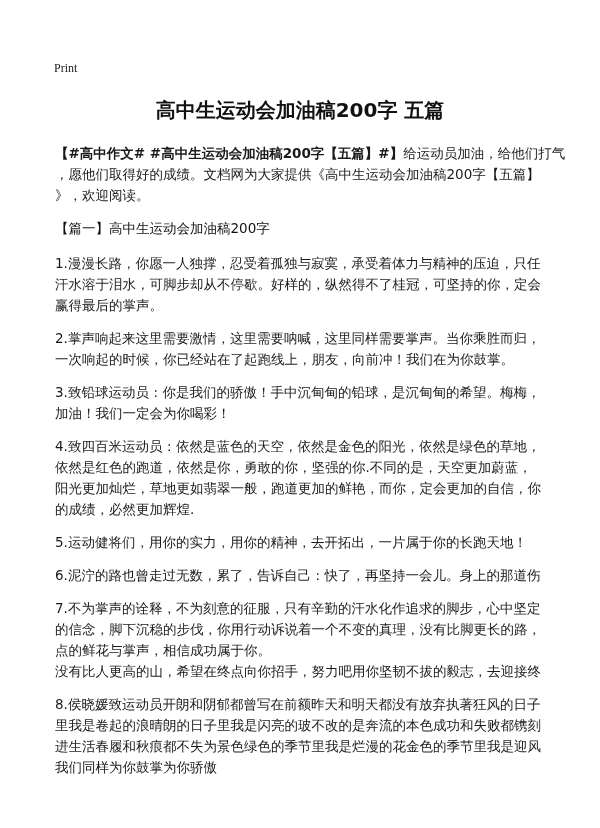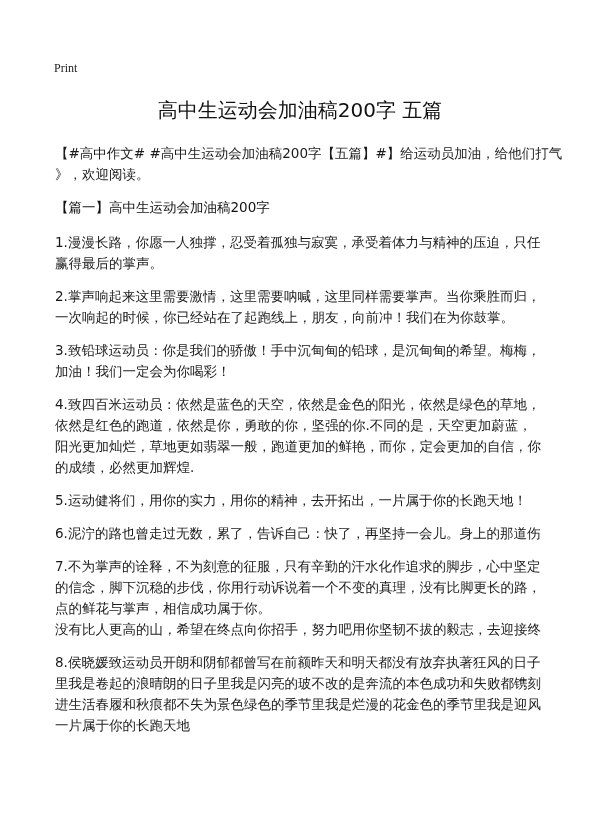--- a/index.html
+++ b/index.html
@@ -31,21 +31,21 @@
     color: #222;
     margin: 0;
   }
   .doc-title {
     position: absolute;
     left: 0;
     top: 80px;
     width: 600px;
     text-align: center;
     font-size: 20px;
-    font-weight: normal;
+    font-weight: bold;
     margin: 0;
     letter-spacing: 0px;
     color: #111;
   }
   .content {
     position: absolute;
     left: 55px;
     top: 126px;
     width: 500px;
   }
@@ -53,21 +53,21 @@
     margin: 0 0 12px 0;
     font-size: 13.5px;
     line-height: 21px;
     color: #1a1a1a;
   }
   .line {
     display: block;
     white-space: nowrap;
   }
   .bold {
-    font-weight: normal;
+    font-weight: bold;
   }
   .section-heading {
     margin: 4px 0 14px 0;
     font-size: 13.5px;
     line-height: 21px;
     font-weight: normal;
     color: #111;
   }
 </style>
 </head>
@@ -75,27 +75,29 @@
 
 <div class="page">
   <p class="print-label">Print</p>
 
   <h1 class="doc-title">高中生运动会加油稿200字  五篇</h1>
 
   <div class="content">
 
     <div class="para">
       <span class="line"><span class="bold">【#高中作文# #高中生运动会加油稿200字【五篇】#】</span><span>给运动员加油，给他们打气</span></span>
+      <span class="line">，愿他们取得好的成绩。文档网为大家提供《高中生运动会加油稿200字【五篇】</span>
       <span class="line">》，欢迎阅读。</span>
     </div>
 
     <div class="section-heading">【篇一】高中生运动会加油稿200字</div>
 
     <div class="para">
       <span class="line">1.漫漫长路，你愿一人独撑，忍受着孤独与寂寞，承受着体力与精神的压迫，只任</span>
+      <span class="line">汗水溶于泪水，可脚步却从不停歇。好样的，纵然得不了桂冠，可坚持的你，定会</span>
       <span class="line">赢得最后的掌声。</span>
     </div>
 
     <div class="para">
       <span class="line">2.掌声响起来这里需要激情，这里需要呐喊，这里同样需要掌声。当你乘胜而归，</span>
       <span class="line">一次响起的时候，你已经站在了起跑线上，朋友，向前冲！我们在为你鼓掌。</span>
     </div>
 
     <div class="para">
       <span class="line">3.致铅球运动员：你是我们的骄傲！手中沉甸甸的铅球，是沉甸甸的希望。梅梅，</span>
@@ -121,17 +123,17 @@
       <span class="line">7.不为掌声的诠释，不为刻意的征服，只有辛勤的汗水化作追求的脚步，心中坚定</span>
       <span class="line">的信念，脚下沉稳的步伐，你用行动诉说着一个不变的真理，没有比脚更长的路，</span>
       <span class="line">点的鲜花与掌声，相信成功属于你。</span>
       <span class="line">没有比人更高的山，希望在终点向你招手，努力吧用你坚韧不拔的毅志，去迎接终</span>
     </div>
 
     <div class="para">
       <span class="line">8.侯晓媛致运动员开朗和阴郁都曾写在前额昨天和明天都没有放弃执著狂风的日子</span>
       <span class="line">里我是卷起的浪晴朗的日子里我是闪亮的玻不改的是奔流的本色成功和失败都镌刻</span>
       <span class="line">进生活春履和秋痕都不失为景色绿色的季节里我是烂漫的花金色的季节里我是迎风</span>
-      <span class="line">一片属于你的长跑天地</span>
+      <span class="line">我们同样为你鼓掌为你骄傲</span>
     </div>
 
   </div>
 </div>
 
 </body></html>

